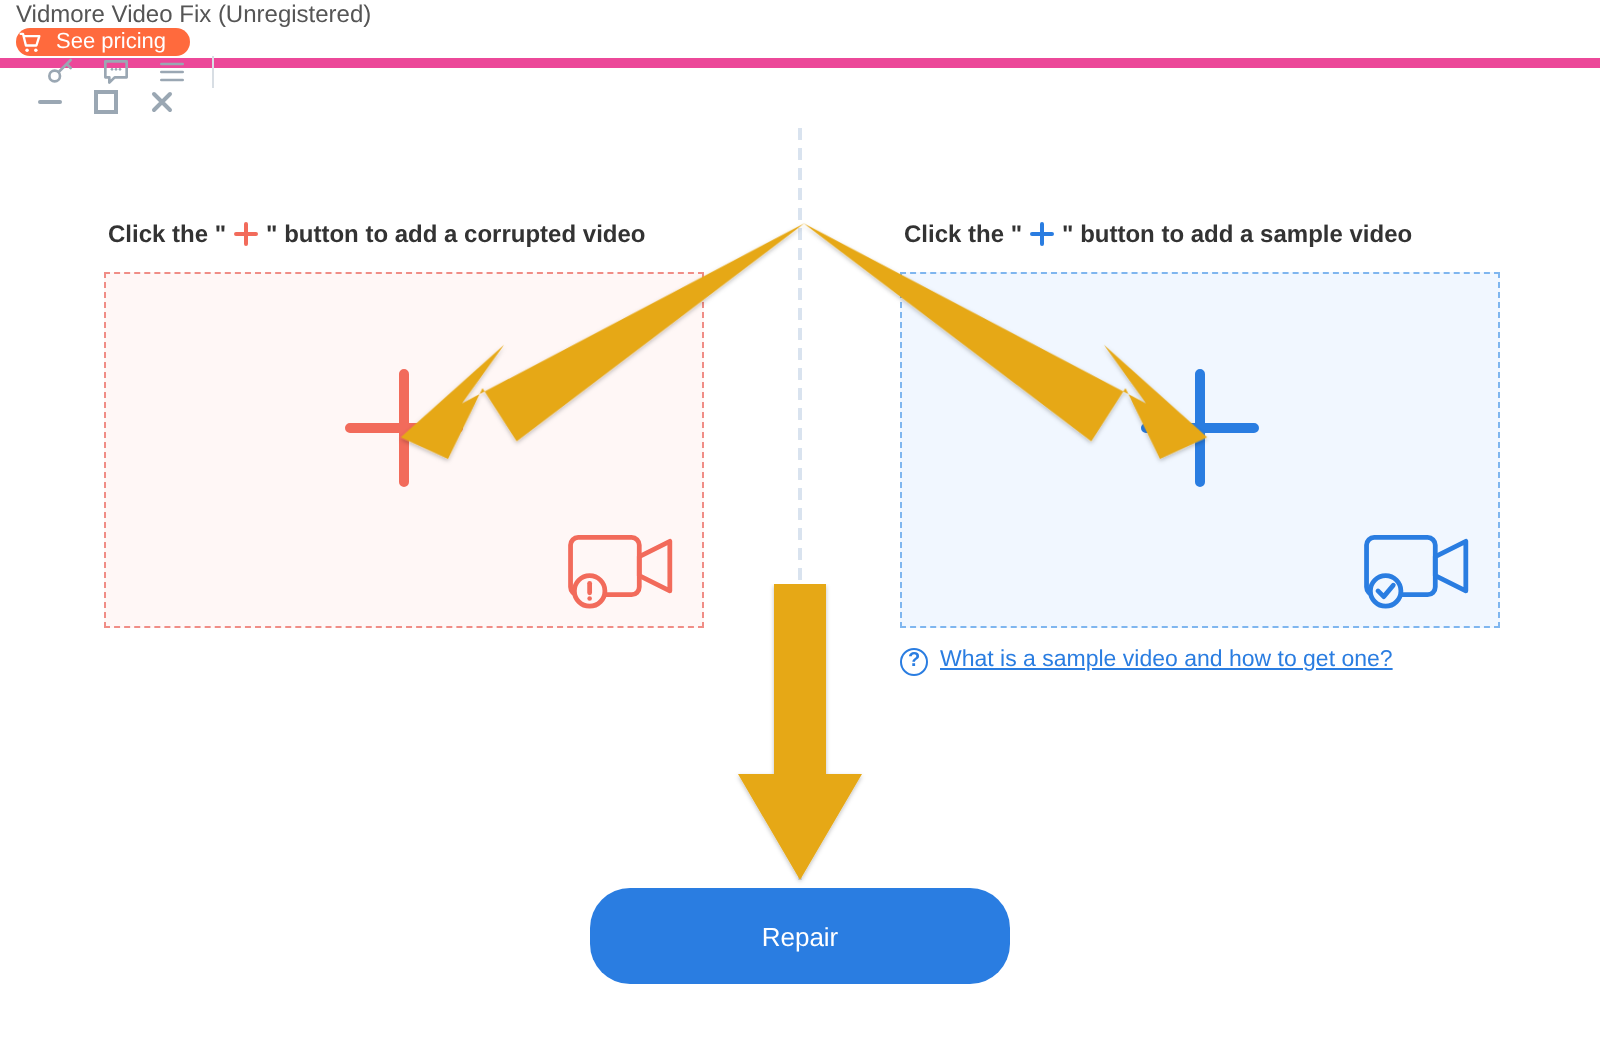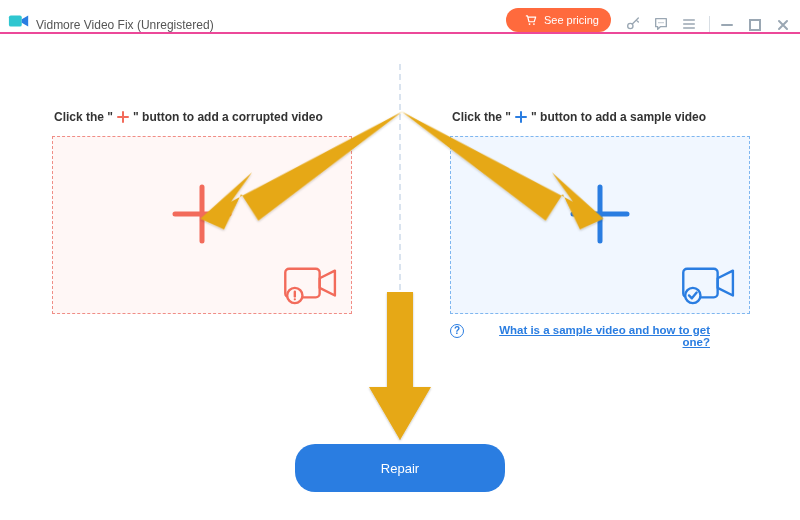--- a/index.html
+++ b/index.html
@@ -9,49 +9,49 @@
     background: #fff;
     width: 800px;
     height: 520px;
     overflow: hidden;
     position: relative;
   }
   .titlebar {
     height: 34px;
     background: #fff;
     display: flex;
-    align-items: flex-end;
+    align-items: flex-start;
     padding: 0 10px 0 8px;
-    border-bottom: 2px solid #ec4899;
+    border-bottom: 5px solid #ec4899;
     position: relative;
     z-index: 1;
+    flex-direction: column;
   }
   .logo {
     width: 22px; height: 22px;
     margin-right: 6px;
   }
   .title {
     font-size: 12px;
     color: #555;
     flex: 0 0 auto;
   }
   .titlebar-spacer { flex: 1; }
   .pricing-btn {
     background: #ff6a3d;
     color: #fff;
     border: none;
     border-radius: 13px;
     height: 24px;
-    padding: 0 12px 0 18px;
+    padding: 0 12px 0 0;
     font-size: 11px;
     display: inline-flex;
     align-items: center;
     gap: 6px;
     cursor: pointer;
-    margin-left: 48px;
   }
   .tb-icons {
     display: flex;
     align-items: center;
     gap: 12px;
     margin-left: 14px;
     color: #9aa7b3;
   }
   .tb-icons .ic { width: 16px; height: 16px; cursor: pointer; }
   .tb-sep { width: 1px; height: 16px; background: #d8dee4; }
@@ -115,25 +115,24 @@
   }
   .help-q {
     width: 14px; height: 14px; flex: 0 0 auto;
     border: 1.5px solid #2a7de1; border-radius: 50%;
     color: #2a7de1; font-weight: 700;
     display: inline-flex; align-items: center; justify-content: center;
     font-size: 10px; line-height: 1;
   }
   .help-link {
     color: #2a7de1;
-    font-weight: 700;
+    font-weight: 400;
     text-decoration: underline;
     max-width: 240px;
     cursor: pointer;
-    text-align: right;
   }
 
   .repair-btn {
     position: absolute;
     left: 50%; bottom: 28px;
     transform: translateX(-50%);
     width: 210px; height: 48px;
     background: #2a7de1;
     color: #fff;
     border: none;

